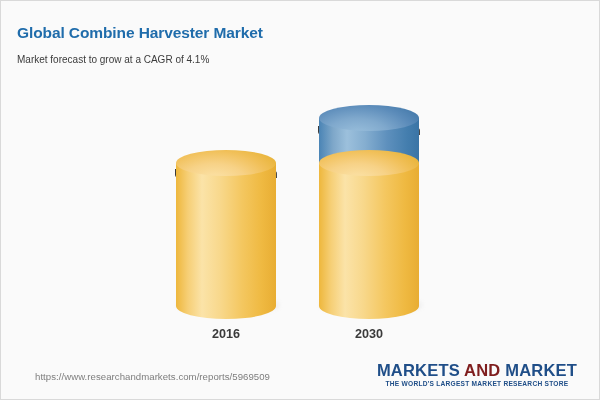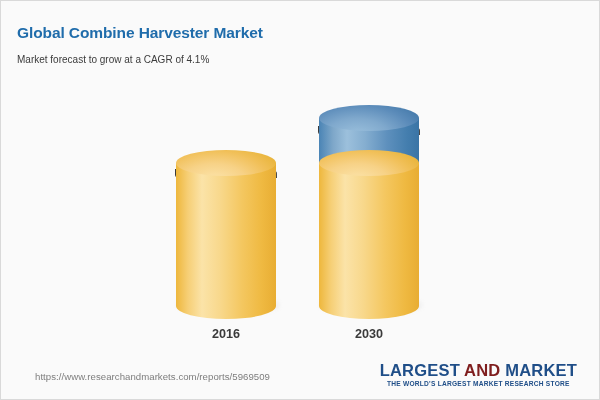--- a/index.html
+++ b/index.html
@@ -255,19 +255,19 @@
       <div class="cat-label" style="bottom:0px;">2030</div>
     </div>
 
   </div>
 
   <div id="footer">
 
     <div id="source-url">https://www.researchandmarkets.com/reports/5969509</div>
 
     <div id="logo">
-      <div id="logo-wordmark"><span>LARGEST</span><span id="logo-word-and"> AND </span><span>MARKET</span></div>
+      <div id="logo-wordmark"><span>MARKETS</span><span id="logo-word-and"> AND </span><span>MARKET</span></div>
       <div id="logo-tagline">THE WORLD'S LARGEST MARKET RESEARCH STORE</div>
     </div>
 
   </div>
 
 </div>
 
 </body></html>

